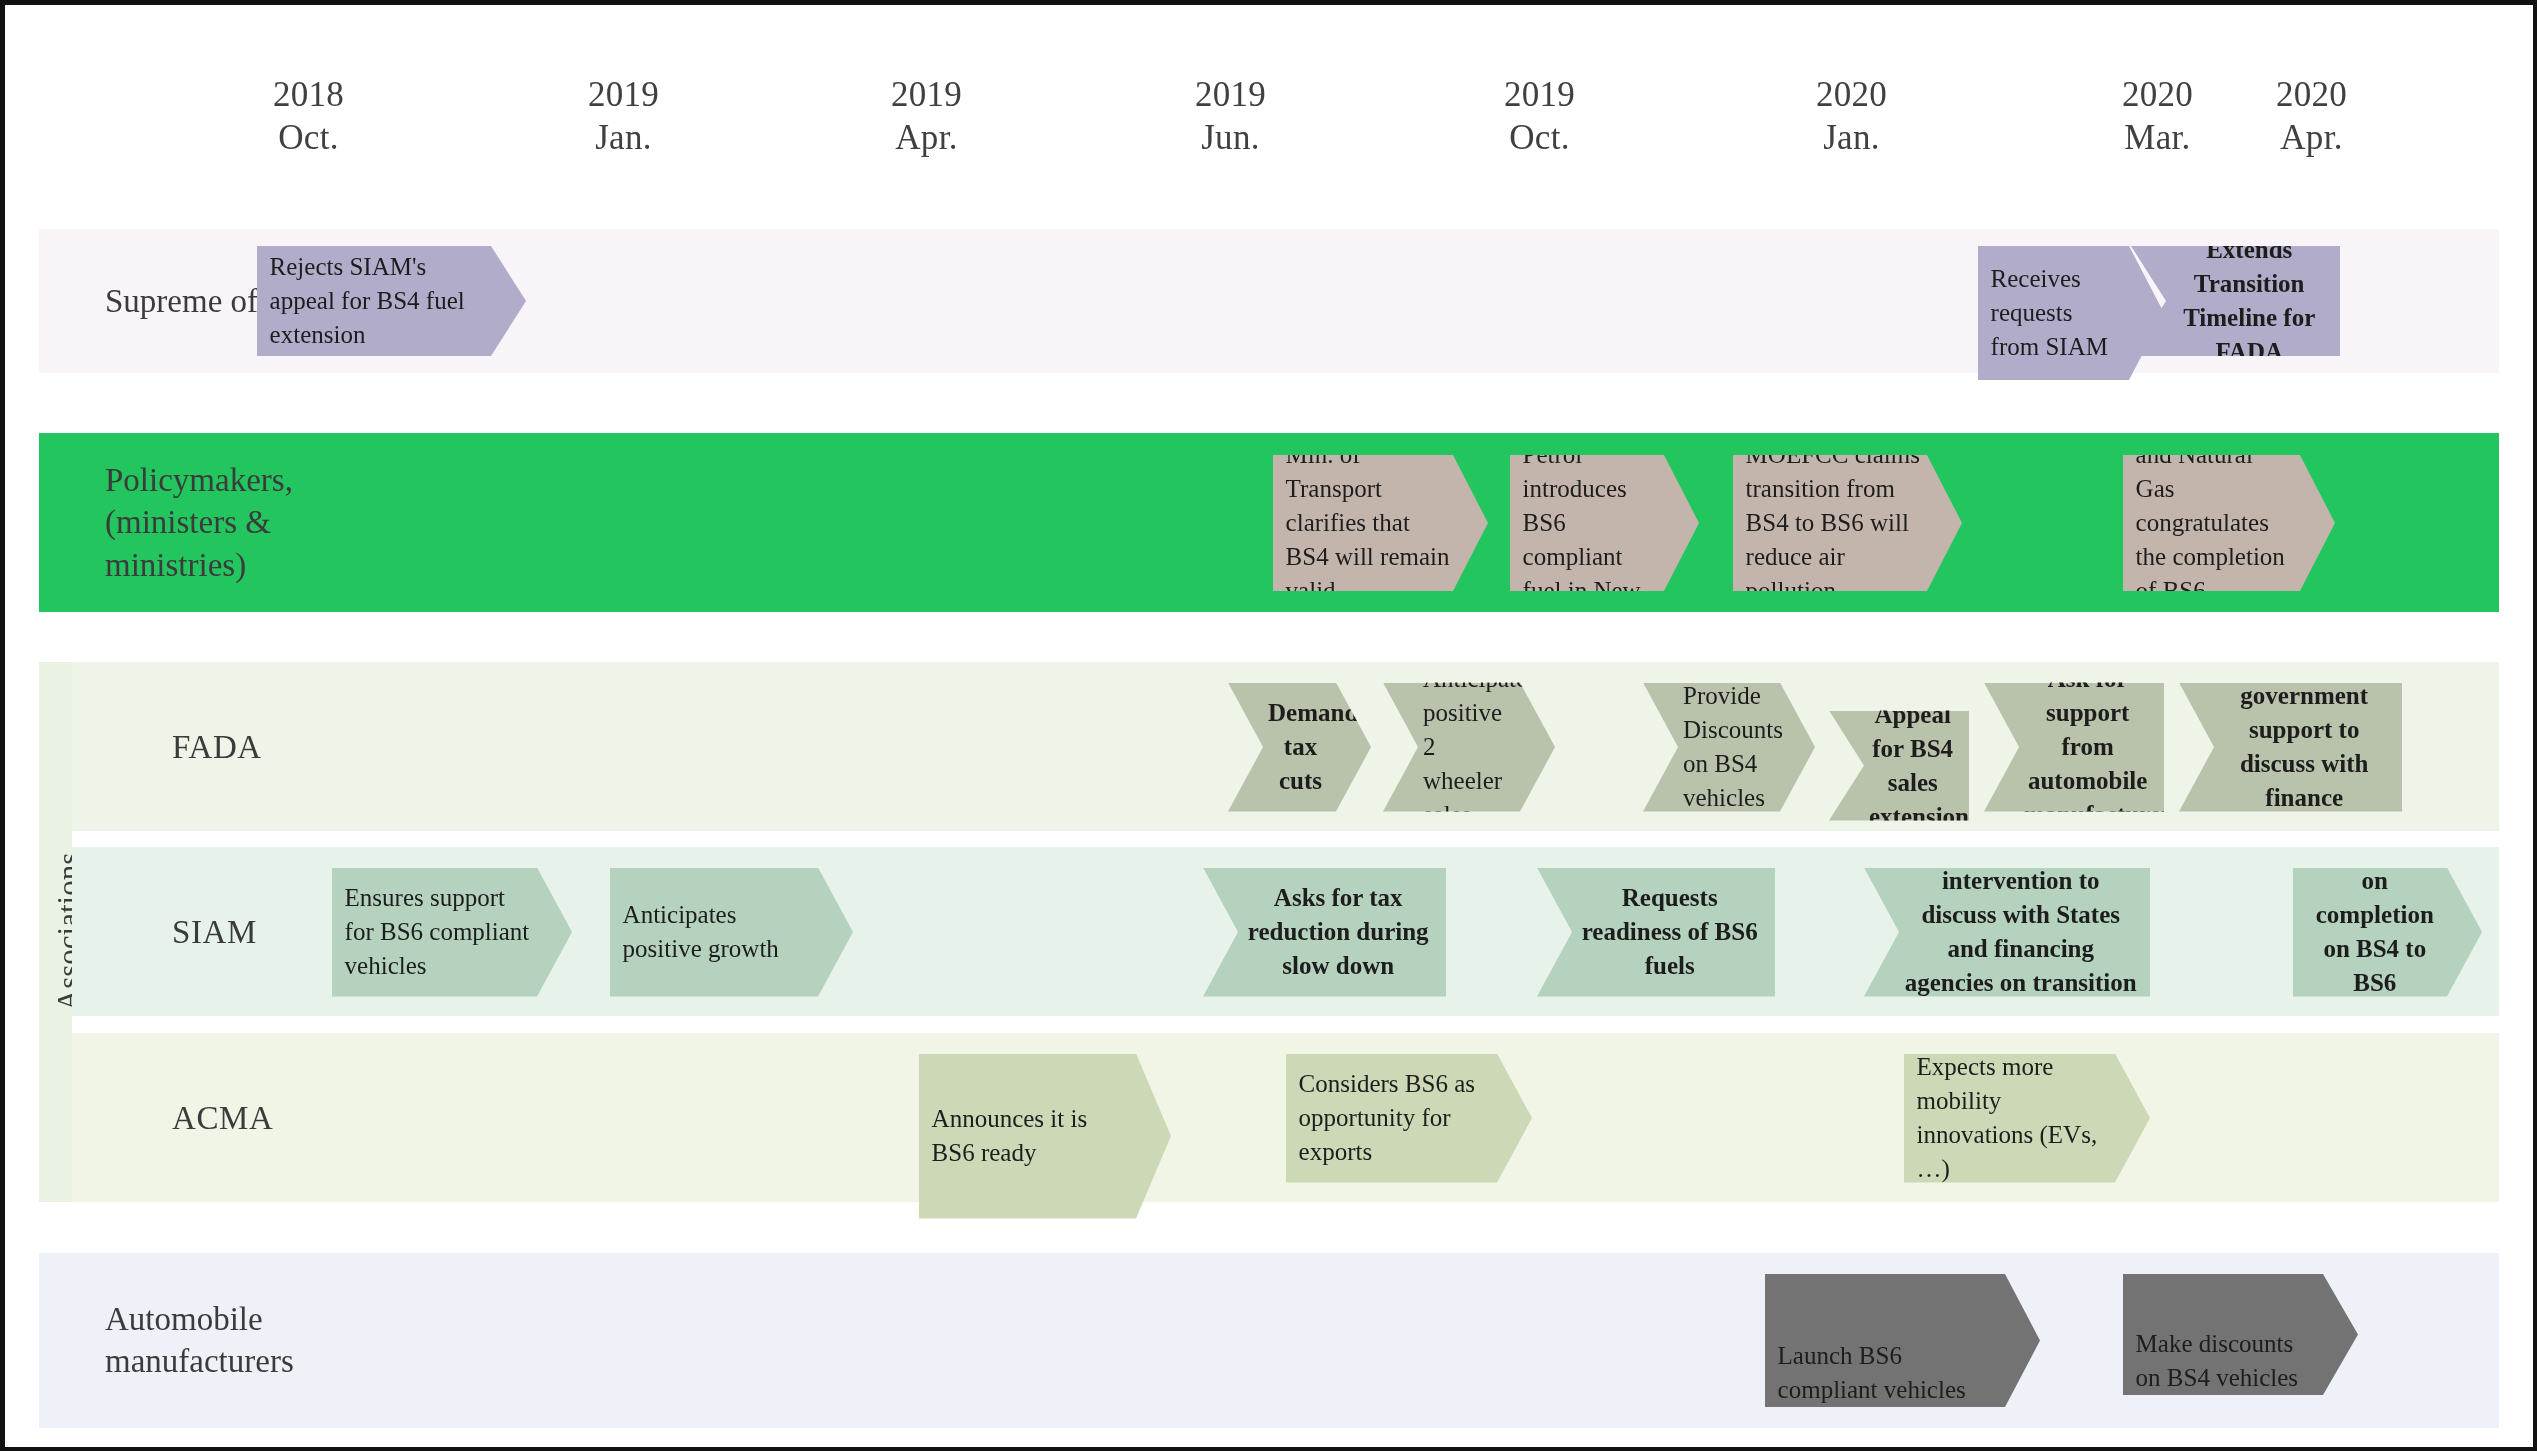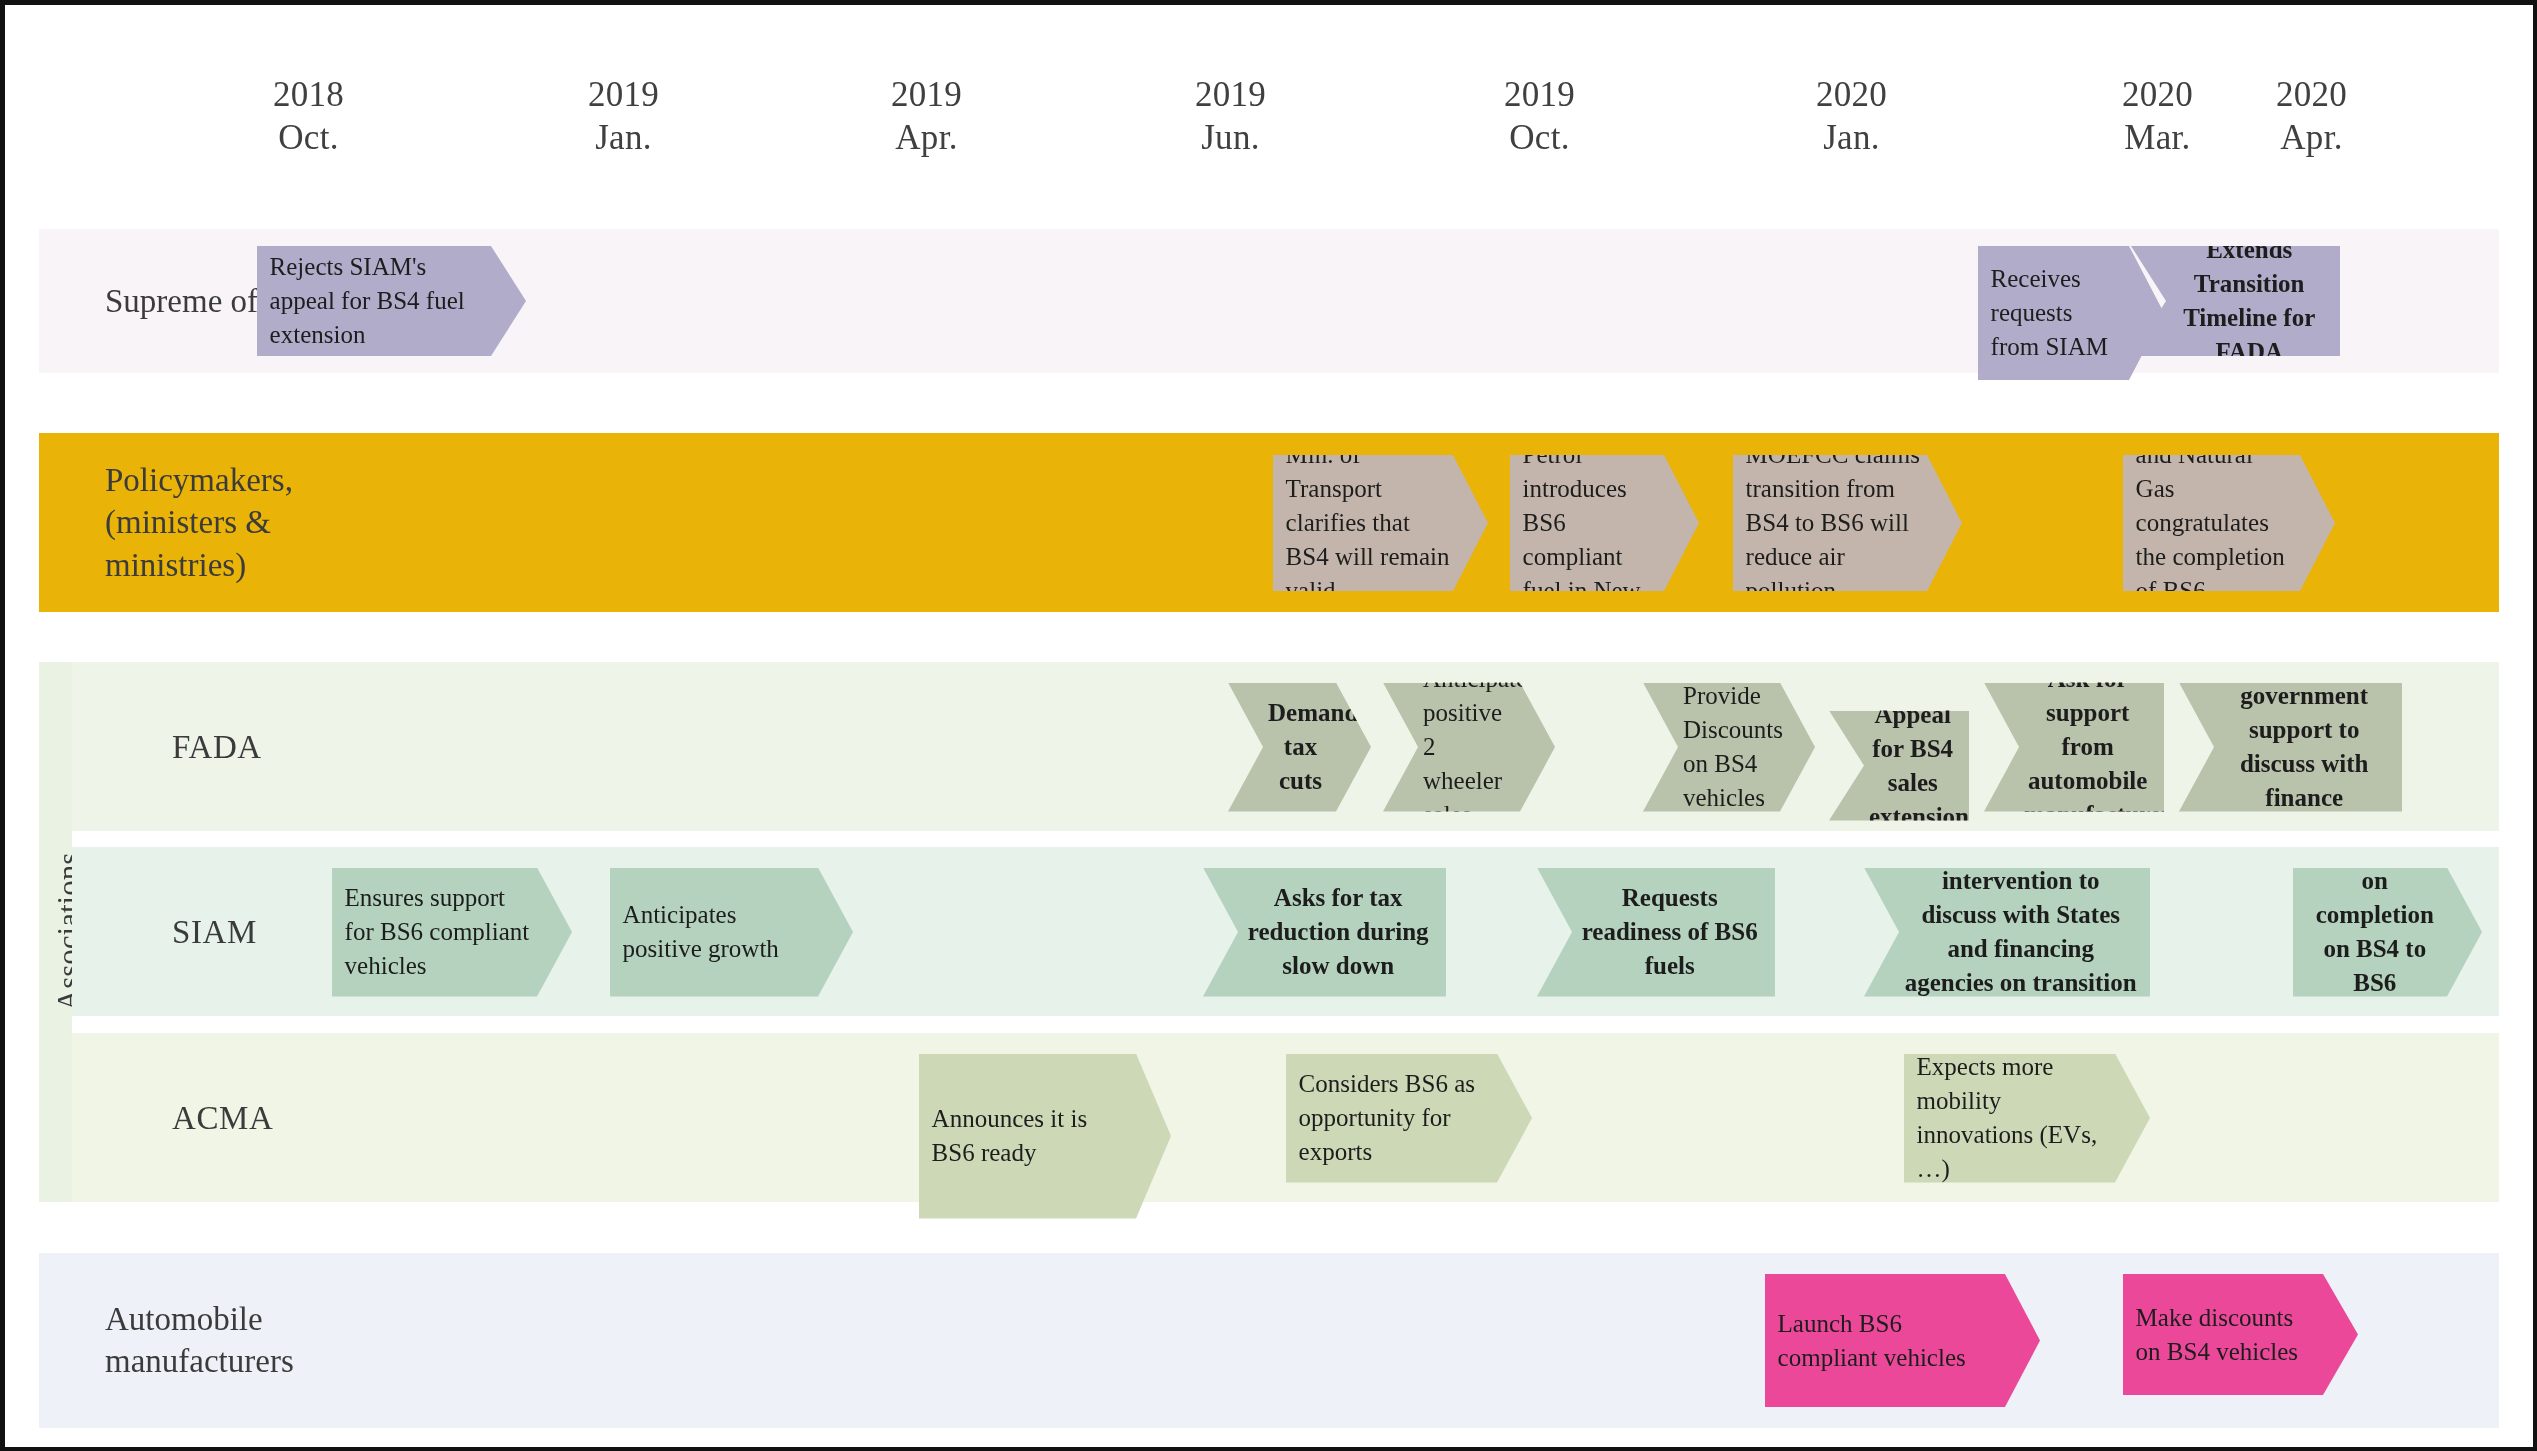--- a/index.html
+++ b/index.html
@@ -35,21 +35,21 @@
     left:66px;top:50%;transform:translateY(-50%);
     width:240px;
   }
   .sub-label{
     position:absolute;font-size:33px;color:#3b3b3b;
     left:100px;top:50%;transform:translateY(-50%);
     letter-spacing:0.6px;
   }
 
   #band-court{top:224px;height:144px;background:#f8f4f8;}
-  #band-policy{top:428px;height:179px;background:#eab308;}
+  #band-policy{top:428px;height:179px;background:#22c55e;}
   #assoc-wrap{position:absolute;left:34px;right:34px;top:657px;height:540px;}
   #assoc-gutter{
     position:absolute;left:0;top:0;width:33px;height:100%;
     background:#eaf2e4;
   }
   #assoc-vlabel{
     position:absolute;left:-68px;top:50%;
     width:195px;text-align:center;
     transform:translateY(-50%) rotate(-90deg);
     font-size:31px;color:#3b3b3b;
@@ -77,21 +77,21 @@
   
   .sh-chev{clip-path:polygon(0 0, calc(100% - 35px) 0, 100% 50%, calc(100% - 35px) 100%, 0 100%, 35px 50%);}
   
   .sh-notch{clip-path:polygon(0 0, 100% 0, 100% 100%, 0 100%, 35px 50%);}
 
   .c-court{background:#b0acc9;}
   .c-policy{background:#c3b5ab;}
   .c-fada{background:#b9c2ab;}
   .c-siam{background:#b4d2bd;}
   .c-acma{background:#ccd8b6;}
-  .c-oem{background:#ec4899;}
+  .c-oem{background:#737373;align-items:flex-end;}
 </style>
 </head>
 <body>
 
 <div class="page">
  <div class="canvas">
 
   <div class="axis" id="axis">
         <div class="tick" style="left: 229px; top: 0px; width: 149px;">
           <span class="yr">2018</span>

